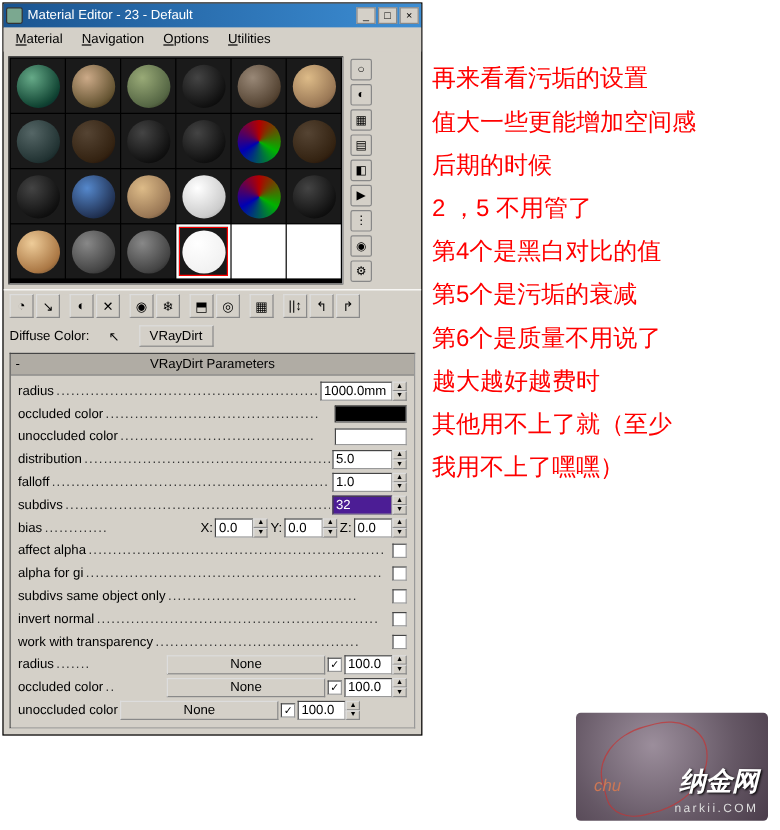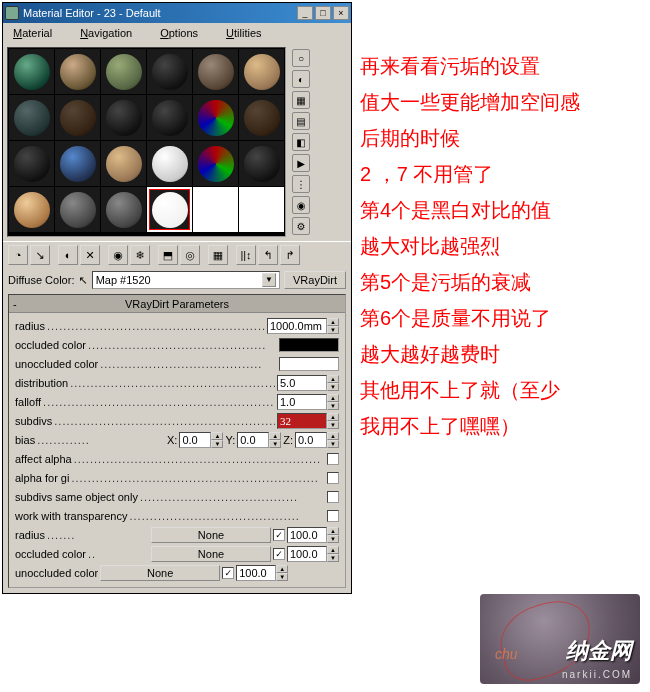--- a/index.html
+++ b/index.html
@@ -2,21 +2,21 @@
 <html><head>
 <meta charset="utf-8">
 <style>
 *{margin:0;padding:0;box-sizing:border-box;font-family:"Microsoft Sans Serif",Tahoma,sans-serif;font-size:11px}
 body{background:#fff;width:650px;height:692px;position:relative;overflow:hidden}
 .me{position:absolute;left:2px;top:2px;width:350px;background:#d4d0c8;border:1px solid #000}
 .tbar{height:20px;background:linear-gradient(90deg,#1a5490,#3d8ed4);display:flex;align-items:center;padding:0 2px;color:#fff}
 .tbar .ico{width:14px;height:14px;background:#7ba890;border:1px solid #333;margin-right:4px;border-radius:2px}
 .tbar .ttl{flex:1;font-size:11px}
 .tbar .btn{width:16px;height:14px;background:#d4d0c8;border:1px solid #888;margin-left:2px;color:#000;text-align:center;line-height:12px;font-size:9px;cursor:pointer}
-.menu{display:flex;padding:2px 4px;gap:16px;background:#d4d0c8}
+.menu{display:flex;padding:2px 4px;gap:4px;background:#d4d0c8}
 .menu span{padding:2px 6px;cursor:pointer}
 .menu span u{text-decoration:underline}
 .grid{padding:4px;display:flex;gap:4px}
 .slots{display:grid;grid-template-columns:repeat(6,45px);grid-template-rows:repeat(4,45px);gap:1px;background:#000;padding:1px;border:1px inset #999}
 .slot{width:45px;height:45px;background:#1a1a1a;display:flex;align-items:center;justify-content:center;position:relative;overflow:hidden}
 .slot.sel{border:2px solid #fff;box-shadow:inset 0 0 0 1px #f00}
 .ball{width:36px;height:36px;border-radius:50%;background:radial-gradient(circle at 35% 30%,#999,#222 70%,#000)}
 .ball.grn{background:radial-gradient(circle at 35% 30%,#6a8,#143 70%,#012)}
 .ball.brn{background:radial-gradient(circle at 35% 30%,#ca8,#653 70%,#210)}
 .ball.cam{background:radial-gradient(circle at 35% 30%,#9a7,#564 70%,#221)}
@@ -30,41 +30,41 @@
 .ball.wht{background:radial-gradient(circle at 35% 30%,#fff,#ccc 70%,#888)}
 .ball.gld{background:radial-gradient(circle at 35% 30%,#ec9,#a74 70%,#432)}
 .ball.gry{background:radial-gradient(circle at 35% 30%,#888,#444 70%,#111)}
 .ball.wcr{background:radial-gradient(circle at 35% 30%,#fff,#eee 90%)}
 .slot.wht{background:#fff}
 .stools{display:flex;flex-direction:column;gap:3px;padding:2px}
 .stools .tb{width:18px;height:18px;border:1px solid #888;background:#d4d0c8;border-radius:2px;cursor:pointer;display:flex;align-items:center;justify-content:center;font-size:10px}
 .tbrow{display:flex;padding:3px 5px;gap:2px;align-items:center;border-top:1px solid #fff}
 .tbrow .tb{width:20px;height:20px;border:1px outset #ddd;background:#d4d0c8;cursor:pointer;display:flex;align-items:center;justify-content:center;font-size:11px}
 .tbrow .sep{width:4px}
-.prow{display:flex;padding:3px 5px;align-items:center;gap:4px}
+.prow{display:flex;padding:3px 5px;align-items:center;gap:16px}
 .prow .lbl{white-space:nowrap}
 .combo{flex:1;height:18px;background:#fff;border:1px inset #999;padding:0 3px;display:flex;align-items:center;justify-content:space-between}
 .combo .arr{width:14px;height:14px;background:#d4d0c8;border:1px outset #ddd;text-align:center;line-height:12px;font-size:8px;cursor:pointer}
 .mapbtn{height:18px;padding:0 8px;background:#d4d0c8;border:1px outset #ddd;cursor:pointer;display:flex;align-items:center}
 .pnl{margin:2px 5px 5px;border:1px inset #999}
 .phdr{background:#b0aca4;height:18px;display:flex;align-items:center;justify-content:center;border-bottom:1px solid #888;position:relative}
 .phdr .mnz{position:absolute;left:4px;width:12px;cursor:pointer}
 .pbody{background:#d4d0c8;padding:4px 6px}
 .fr{display:flex;align-items:center;height:18px;margin-bottom:1px;gap:2px}
 .fr .fl{white-space:nowrap}
 .fr .dots{flex:1;overflow:hidden;letter-spacing:1px;color:#333}
 .spin{display:flex;align-items:flex-start}
 .spin input{width:50px;height:16px;background:#fff;border:1px inset #999;padding:0 2px;text-align:left;font-size:11px}
 .spin .ar{width:12px;display:flex;flex-direction:column}
 .spin .ar div{height:8px;background:#d4d0c8;border:1px outset #ddd;font-size:6px;text-align:center;line-height:6px;cursor:pointer}
 .csw{width:60px;height:14px;border:1px inset #999;cursor:pointer}
 .csw.blk{background:#000}
 .csw.wht{background:#fff}
 .chk{width:12px;height:12px;background:#fff;border:1px inset #999;cursor:pointer;text-align:center;line-height:10px;font-size:9px}
-.nbtn{width:120px;height:16px;background:#d4d0c8;border:1px outset #ddd;text-align:center;line-height:14px;cursor:pointer}
+.nbtn{width:132px;height:16px;background:#d4d0c8;border:1px outset #ddd;text-align:center;line-height:14px;cursor:pointer}
 .annot{position:absolute;left:360px;top:48px;width:290px}
 .annot p{color:#ff0000;font-size:20px;line-height:36px;font-family:"SimSun","Microsoft YaHei",sans-serif}
 .wm{position:absolute;right:10px;bottom:8px;width:160px;height:90px}
 .wm .bg{position:absolute;inset:0;background:radial-gradient(circle at 40% 30%,#8a7a8a,#4a3a4a 60%,#2a1a2a);border-radius:4px;opacity:.85}
 .wm .ln{position:absolute;inset:0}
 .wm .ln::before{content:"";position:absolute;left:20px;top:10px;width:90px;height:70px;border:1px solid rgba(200,50,50,.7);border-radius:50% 40% 60% 30%;transform:rotate(-15deg)}
 .wm .tx1{position:absolute;left:15px;bottom:22px;color:#c75;font-size:14px;font-style:italic}
 .wm .tx2{position:absolute;right:8px;bottom:18px;color:#fff;font-size:22px;font-weight:bold;font-style:italic;text-shadow:1px 1px 2px #000}
 .wm .tx3{position:absolute;right:8px;bottom:4px;color:#ddd;font-size:10px;letter-spacing:2px}
 </style>
@@ -183,24 +183,20 @@
     <div class="sep"></div>
     <div class="tb">▦</div>
     <div class="sep"></div>
     <div class="tb">||↕</div>
     <div class="tb">↰</div>
     <div class="tb">↱</div>
   </div>
   <div class="prow">
     <span class="lbl">Diffuse Color:</span>
     <span style="cursor:pointer">↖</span>
-    <div class="combo">
-      <span>Map #1520</span>
-      <span class="arr">▼</span>
-    </div>
     <div class="mapbtn">VRayDirt</div>
   </div>
   <div class="pnl">
     <div class="phdr">
       <span class="mnz">-</span>
       <span>VRayDirt Parameters</span>
     </div>
     <div class="pbody">
       <div class="fr">
           <span class="fl">radius</span>
@@ -242,21 +238,21 @@
             <div class="ar">
               <div>▲</div>
               <div>▼</div>
             </div>
           </div>
         </div>
       <div class="fr">
           <span class="fl">subdivs</span>
           <span class="dots">.........................................................</span>
           <div class="spin">
-            <input style="background: #b91c1c; color: rgb(255, 255, 255); font-family: Liberation Serif, serif;" value="32">
+            <input style="background: #4c1d95; color: rgb(255, 255, 255);" value="32">
             <div class="ar">
               <div>▲</div>
               <div>▼</div>
             </div>
           </div>
         </div>
       <div class="fr"><span class="fl">bias</span><span class="dots">.............</span>
         X:<div class="spin">
             <input style="width: 32px;" value="0.0">
             <div class="ar">
@@ -285,20 +281,25 @@
           <div class="chk"></div>
         </div>
       <div class="fr">
           <span class="fl">alpha for gi</span>
           <span class="dots">.............................................................</span>
           <div class="chk"></div>
         </div>
       <div class="fr">
           <span class="fl">subdivs same object only</span>
           <span class="dots">.......................................</span>
+          <div class="chk"></div>
+        </div>
+      <div class="fr">
+          <span class="fl">invert normal</span>
+          <span class="dots">..........................................................</span>
           <div class="chk"></div>
         </div>
       <div class="fr">
           <span class="fl">work with transparency</span>
           <span class="dots">..........................................</span>
           <div class="chk"></div>
         </div>
       <div class="fr">
           <span class="fl">radius</span>
           <span class="dots">.......</span>
@@ -338,23 +339,22 @@
           </div>
         </div>
     </div>
   </div>
 </div>
 
 <div class="annot">
   <p>再来看看污垢的设置</p>
   <p>值大一些更能增加空间感</p>
   <p>后期的时候</p>
-  <p>2 ，7 不用管了</p>
+  <p>2 ，5 不用管了</p>
   <p>第4个是黑白对比的值</p>
-  <p>越大对比越强烈</p>
   <p>第5个是污垢的衰减</p>
   <p>第6个是质量不用说了</p>
   <p>越大越好越费时</p>
   <p>其他用不上了就（至少</p>
   <p>我用不上了嘿嘿）</p>
 </div>
 
 <div class="wm">
   <div class="bg"></div>
   <div class="ln"></div>

